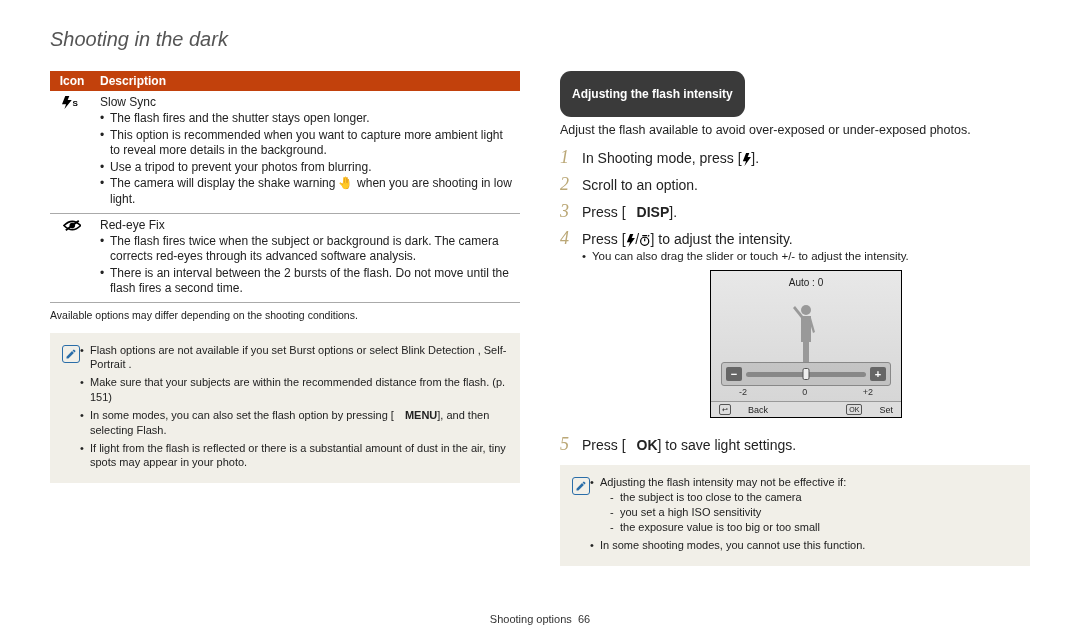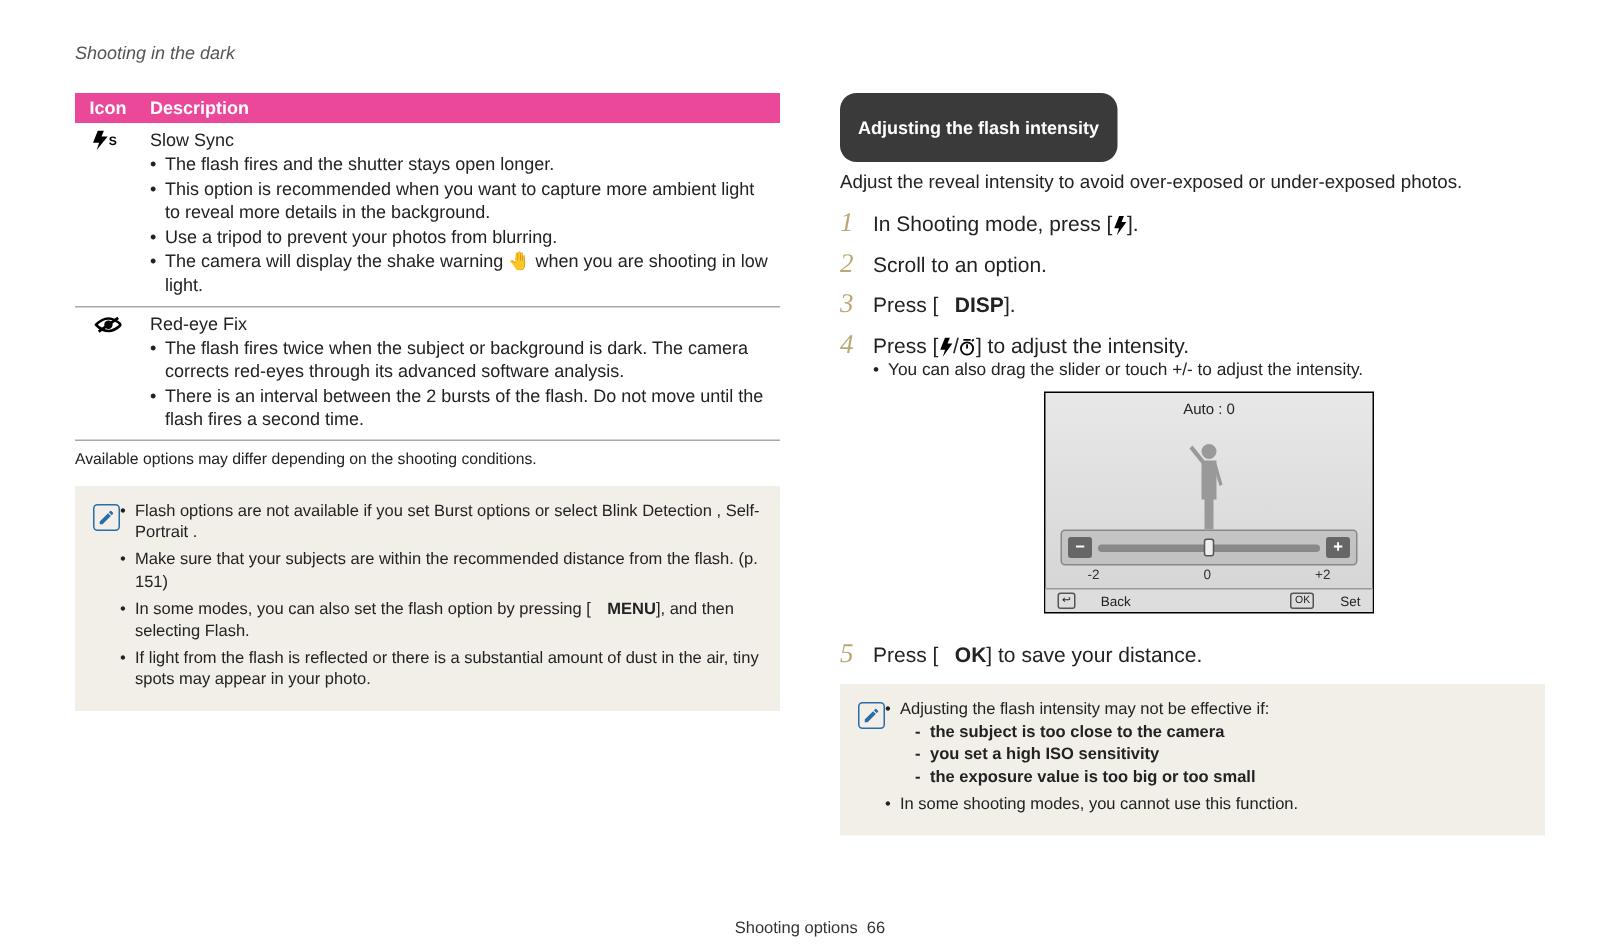--- a/index.html
+++ b/index.html
@@ -8,34 +8,34 @@
     font-size: 12px;
     color: #222;
     background: #fff;
     width: 1080px;
     height: 630px;
     position: relative;
     padding: 28px 50px 10px 50px;
   }
   .page-title {
     font-style: italic;
-    font-size: 12px;
+    font-size: 20px;
     color: #555;
     margin-bottom: 20px;
     font-weight: 400;
   }
   .columns {
     display: flex;
     gap: 40px;
   }
   .col { flex: 1; }
   
   .icon-table { width: 100%; border-collapse: collapse; font-size: 12px; }
   .icon-table th {
-    background: #ec4899;
+    background: #c2410c;
     color: #fff;
     text-align: left;
     padding: 3px 6px;
     font-weight: 700;
     font-size: 12px;
   }
   .icon-table td {
     vertical-align: top;
     padding: 4px 6px;
     border-bottom: 1px solid #aaa;
@@ -57,21 +57,21 @@
   }
   .note-icon {
     width: 18px; height: 18px; border: 1.5px solid #2a6da8; border-radius: 3px;
     display: flex; align-items: center; justify-content: center;
     color: #2a6da8; flex-shrink: 0; margin-top: 2px;
   }
   .note-icon svg { width: 12px; height: 12px; }
   .note-list { list-style: none; flex: 1; }
   .note-list > li { position: relative; padding-left: 10px; line-height: 1.35; margin-bottom: 3px; }
   .note-list > li::before { content: "•"; position: absolute; left: 0; top: 0; }
-  .note-sublist { list-style: none; padding-left: 10px; font-weight: bold; }
+  .note-sublist { list-style: none; padding-left: 10px; }
   .note-sublist li { position: relative; padding-left: 10px; }
   .note-sublist li::before { content: "-"; position: absolute; left: 0; }
   
   .pill {
     display: inline-block;
     background: #3a3a3a;
     color: #fff;
     border-radius: 11px;
     padding: 16px 12px;
     font-size: 12px;
@@ -96,21 +96,21 @@
   .sub-bullet li::before { content: "•"; position: absolute; left: 0; }
   
   .inline-icon {
     display: inline-flex; vertical-align: middle; align-items: center; justify-content: center;
     height: 14px; line-height: 1;
   }
   .inline-icon svg { height: 13px; width: auto; }
   
   .screen-wrap { display: flex; justify-content: center; margin: 8px 0 10px 0; }
   .screen {
-    width: 220px; border: 1px solid #000; background: linear-gradient(#e8e8e8,#d4d4d4);
+    width: 192px; border: 1px solid #000; background: linear-gradient(#e8e8e8,#d4d4d4);
     font-size: 10px; position: relative;
   }
   .screen-inner { padding: 6px 10px 4px 10px; }
   .screen-title { text-align: center; font-size: 10px; margin-bottom: 4px; }
   .silhouette-area { height: 70px; position: relative; }
   .silhouette {
     position: absolute; left: 50%; transform: translateX(-50%); bottom: 0;
     width: 30px; height: 60px;
   }
   .slider-row {
@@ -213,21 +213,21 @@
         <li>
           In some modes, you can also set the flash option by pressing [<span class="bold-inline">MENU</span>], and then selecting <span style="font-family:Arial">Flash</span>.
         </li>
         <li>If light from the flash is reflected or there is a substantial amount of dust in the air, tiny spots may appear in your photo.</li>
       </ul>
     </div>
   </div>
 
   <div class="col">
     <div class="pill">Adjusting the flash intensity</div>
-    <div class="intro">Adjust the reveal intensity to avoid over-exposed or under-exposed photos.</div>
+    <div class="intro">Adjust the flash available to avoid over-exposed or under-exposed photos.</div>
 
     <ol class="steps">
       <li>
         <span class="step-num">1</span>
         <div class="step-body">
           <span>In Shooting mode, press [</span><span class="inline-icon">
               <svg viewBox="0 0 12 16">
                 <path d="M5 0 L1 10 L5 10 L3 16 L11 5 L7 5 L9 0 Z" fill="#000"></path>
               </svg>
             </span><span>].</span>
@@ -296,21 +296,21 @@
                     <span>Set</span>
                   </span>
               </div>
             </div>
           </div>
         </div>
       </li>
       <li>
         <span class="step-num">5</span>
         <div class="step-body">
-          <span>Press [</span><span class="bold-inline">OK</span><span>] to save your distance.</span>
+          <span>Press [</span><span class="bold-inline">OK</span><span>] to save light settings.</span>
         </div>
       </li>
     </ol>
 
     <div class="note-box">
       <div class="note-icon">
         <svg viewBox="0 0 24 24">
             <path fill="#2a6da8" d="M3 17.25V21h3.75L17.81 9.94l-3.75-3.75L3 17.25zM20.71 7.04a1 1 0 0 0 0-1.41l-2.34-2.34a1 1 0 0 0-1.41 0l-1.83 1.83 3.75 3.75 1.83-1.83z"></path>
           </svg>
       </div>

